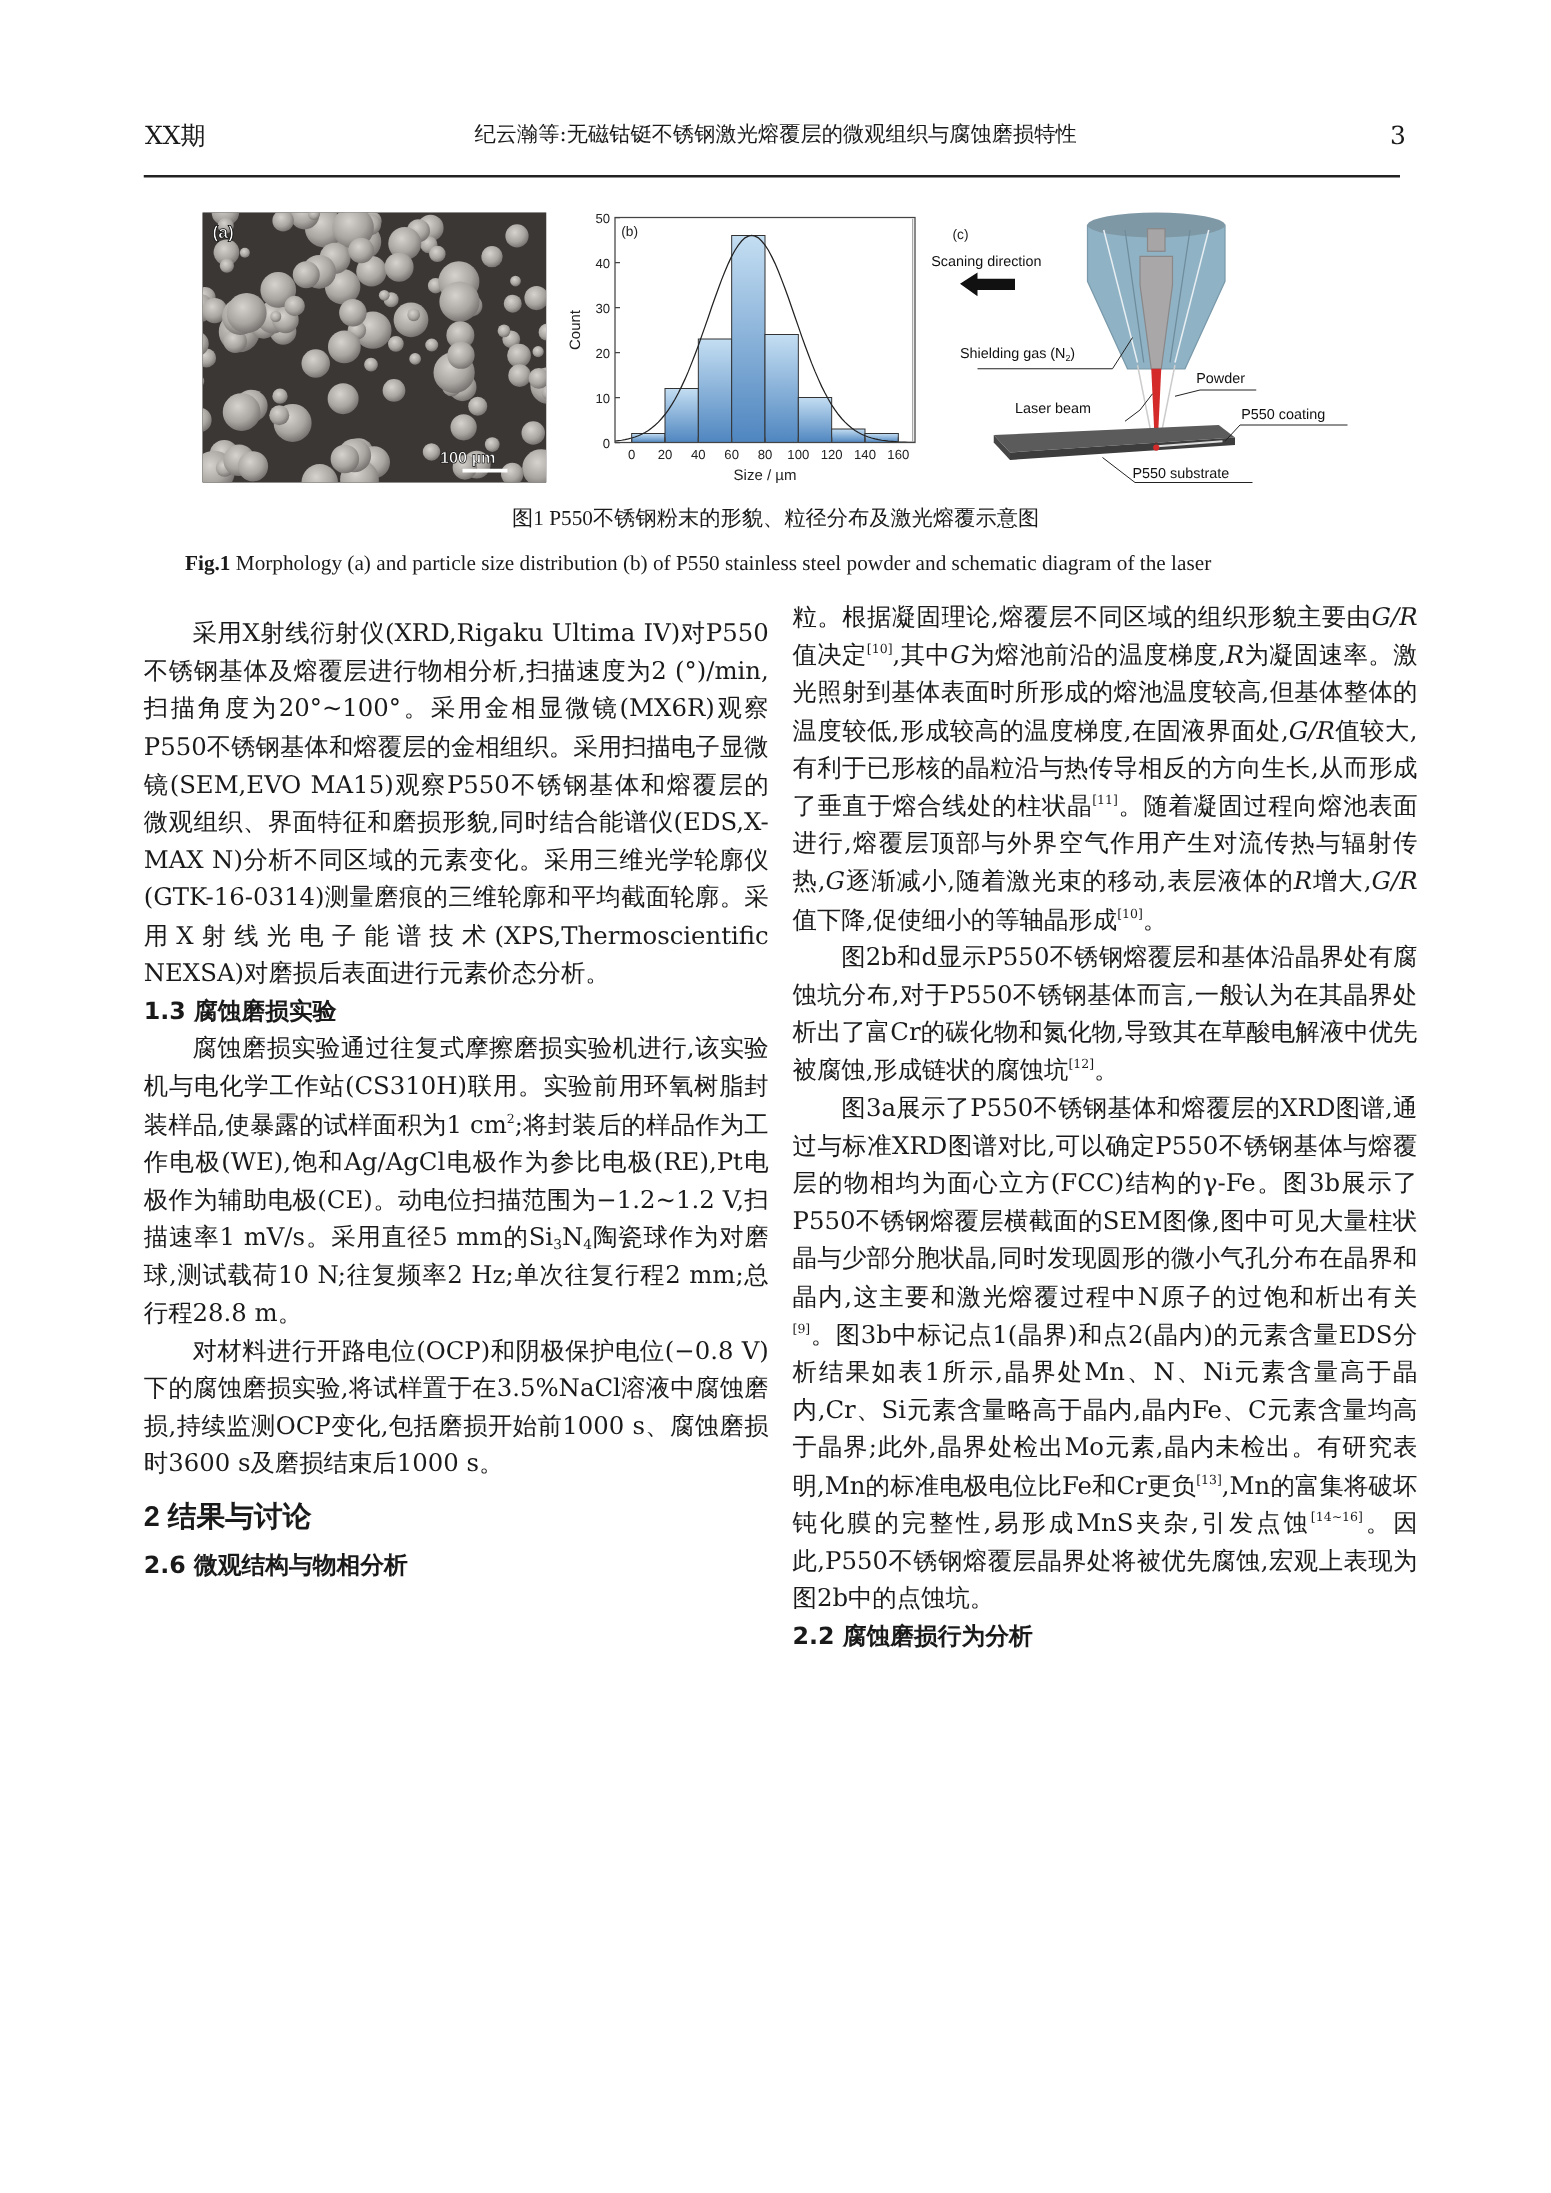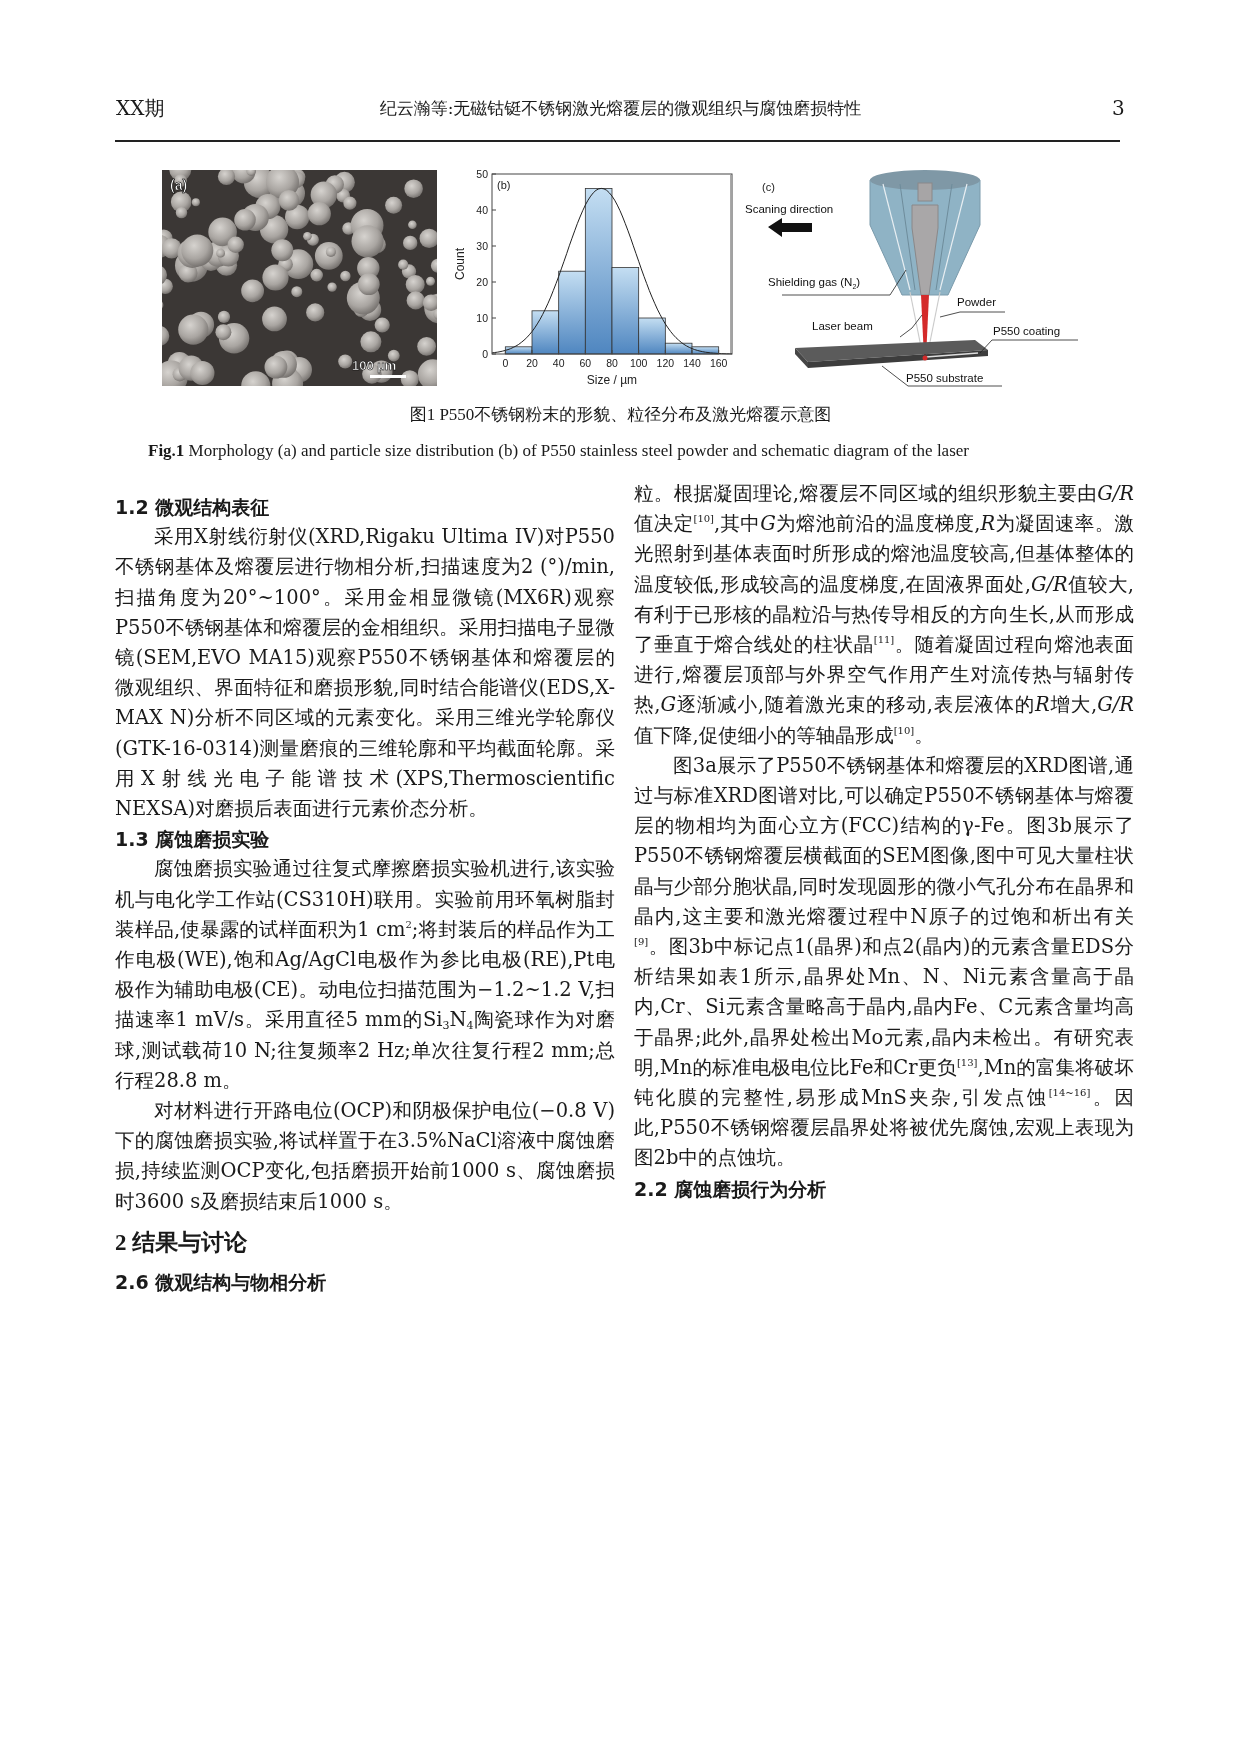--- a/index.html
+++ b/index.html
@@ -21,21 +21,21 @@
   #cap-en { top: 438px; left: 148px; width: 940px; text-indent: 0; }
   #cap-en b { font-weight: bold; }
   #cap-en .cont { display: block; padding-left: 44px; }
 
   .col { position: absolute; width: 500px; font-size: 19.5px; line-height: 30.2px; text-align: justify; }
   #col-left { left: 115px; top: 492px; }
   #col-right { left: 634px; top: 479px; }
   .col p { margin: 0; text-indent: 2em; }
   .col p.noind { text-indent: 0; }
   .h2 { font-family: "DejaVu Sans", sans-serif; font-weight: bold; font-size: 19px; line-height: 30.2px; margin: 0; }
-  .h1 { font-family: Liberation Serif, serif; font-weight: bold; font-size: 23px; line-height: 36px; margin: 8px 0 6px 0; }
+  .h1 { font-family: Liberation Sans, sans-serif; font-weight: bold; font-size: 23px; line-height: 36px; margin: 8px 0 6px 0; }
   sup { font-size: 10px; vertical-align: 8px; line-height: 0; }
   sub { font-size: 11px; vertical-align: -3px; line-height: 0; }
   .it { font-style: italic; }
   svg text { font-family: "Liberation Sans", sans-serif; }
 </style>
 </head>
 <body>
 
 <div class="hdr" id="hdr-left">XX期</div>
 <div class="hdr" id="hdr-center">纪云瀚等:无磁钴铤不锈钢激光熔覆层的微观组织与腐蚀磨损特性</div>
@@ -272,26 +272,26 @@
   </svg>
 </div>
 
 <div class="cap" id="cap-cn">图1 P550不锈钢粉末的形貌、粒径分布及激光熔覆示意图</div>
 <div class="cap" id="cap-en">
   <b>Fig.1</b>
   <span>Morphology (a) and particle size distribution (b) of P550 stainless steel powder and schematic diagram of the laser</span>
 </div>
 
 <div class="col" id="col-left">
-  <div class="h2">1.2 微观结构表征</div>
   <p>采用X射线衍射仪(XRD,Rigaku Ultima IV)对P550不锈钢基体及熔覆层进行物相分析,扫描速度为2 (°)/min,扫描角度为20°~100°。采用金相显微镜(MX6R)观察P550不锈钢基体和熔覆层的金相组织。采用扫描电子显微镜(SEM,EVO MA15)观察P550不锈钢基体和熔覆层的微观组织、界面特征和磨损形貌,同时结合能谱仪(EDS,X-MAX N)分析不同区域的元素变化。采用三维光学轮廓仪(GTK-16-0314)测量磨痕的三维轮廓和平均截面轮廓。采用X射线光电子能谱技术(XPS,Thermoscientific NEXSA)对磨损后表面进行元素价态分析。</p>
   <div class="h2">1.3 腐蚀磨损实验</div>
   <p><span>腐蚀磨损实验通过往复式摩擦磨损实验机进行,该实验机与电化学工作站(CS310H)联用。实验前用环氧树脂封装样品,使暴露的试样面积为1 cm</span><sup>2</sup><span>;将封装后的样品作为工作电极(WE),饱和Ag/AgCl电极作为参比电极(RE),Pt电极作为辅助电极(CE)。动电位扫描范围为−1.2~1.2 V,扫描速率1 mV/s。采用直径5 mm的Si</span><sub>3</sub><span>N</span><sub>4</sub><span>陶瓷球作为对磨球,测试载荷10 N;往复频率2 Hz;单次往复行程2 mm;总行程28.8 m。</span></p>
   <p>对材料进行开路电位(OCP)和阴极保护电位(−0.8 V)下的腐蚀磨损实验,将试样置于在3.5%NaCl溶液中腐蚀磨损,持续监测OCP变化,包括磨损开始前1000 s、腐蚀磨损时3600 s及磨损结束后1000 s。</p>
   <div class="h1">2 结果与讨论</div>
   <div class="h2">2.6 微观结构与物相分析</div>
 </div>
 
 <div class="col" id="col-right">
   <p class="noind"><span>粒。根据凝固理论,熔覆层不同区域的组织形貌主要由</span><span class="it">G/R</span><span>值决定</span><sup>[10]</sup><span>,其中</span><span class="it">G</span><span>为熔池前沿的温度梯度,</span><span class="it">R</span><span>为凝固速率。激光照射到基体表面时所形成的熔池温度较高,但基体整体的温度较低,形成较高的温度梯度,在固液界面处,</span><span class="it">G/R</span><span>值较大,有利于已形核的晶粒沿与热传导相反的方向生长,从而形成了垂直于熔合线处的柱状晶</span><sup>[11]</sup><span>。随着凝固过程向熔池表面进行,熔覆层顶部与外界空气作用产生对流传热与辐射传热,</span><span class="it">G</span><span>逐渐减小,随着激光束的移动,表层液体的</span><span class="it">R</span><span>增大,</span><span class="it">G/R</span><span>值下降,促使细小的等轴晶形成</span><sup>[10]</sup><span>。</span></p>
+  <p><span>图2b和d显示P550不锈钢熔覆层和基体沿晶界处有腐蚀坑分布,对于P550不锈钢基体而言,一般认为在其晶界处析出了富Cr的碳化物和氮化物,导致其在草酸电解液中优先被腐蚀,形成链状的腐蚀坑</span><sup>[12]</sup><span>。</span></p>
   <p><span>图3a展示了P550不锈钢基体和熔覆层的XRD图谱,通过与标准XRD图谱对比,可以确定P550不锈钢基体与熔覆层的物相均为面心立方(FCC)结构的γ-Fe。图3b展示了P550不锈钢熔覆层横截面的SEM图像,图中可见大量柱状晶与少部分胞状晶,同时发现圆形的微小气孔分布在晶界和晶内,这主要和激光熔覆过程中N原子的过饱和析出有关</span><sup>[9]</sup><span>。图3b中标记点1(晶界)和点2(晶内)的元素含量EDS分析结果如表1所示,晶界处Mn、N、Ni元素含量高于晶内,Cr、Si元素含量略高于晶内,晶内Fe、C元素含量均高于晶界;此外,晶界处检出Mo元素,晶内未检出。有研究表明,Mn的标准电极电位比Fe和Cr更负</span><sup>[13]</sup><span>,Mn的富集将破坏钝化膜的完整性,易形成MnS夹杂,引发点蚀</span><sup>[14~16]</sup><span>。因此,P550不锈钢熔覆层晶界处将被优先腐蚀,宏观上表现为图2b中的点蚀坑。</span></p>
   <div class="h2">2.2 腐蚀磨损行为分析</div>
 </div>
 
 </body></html>

